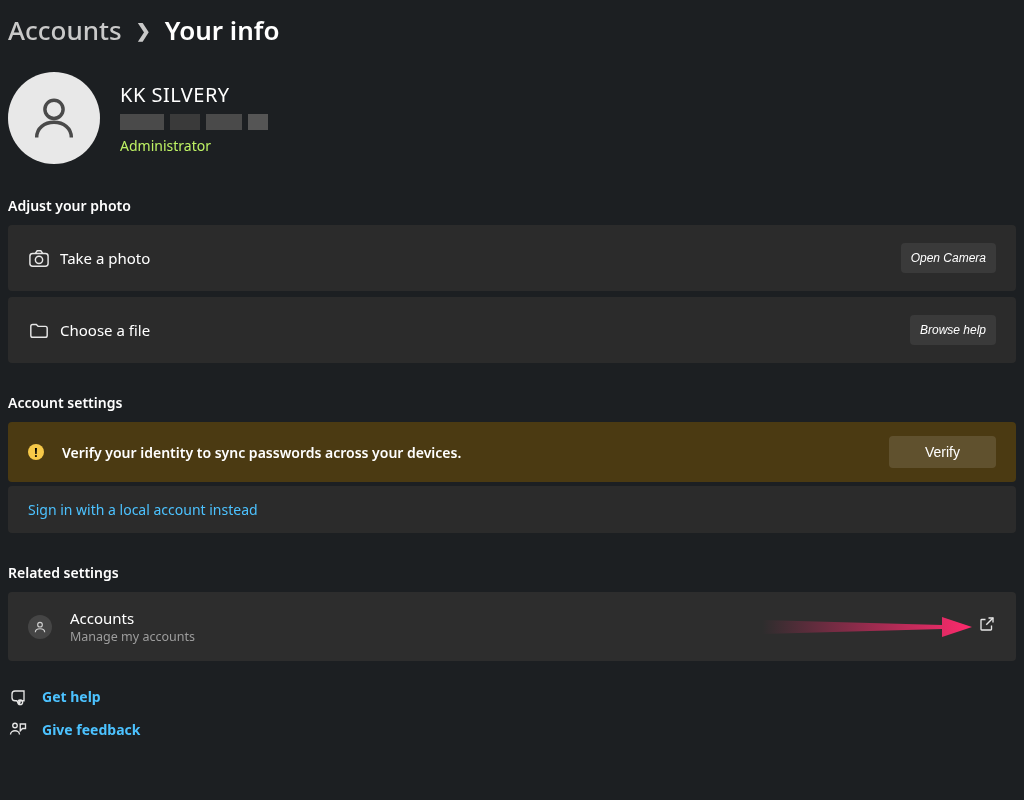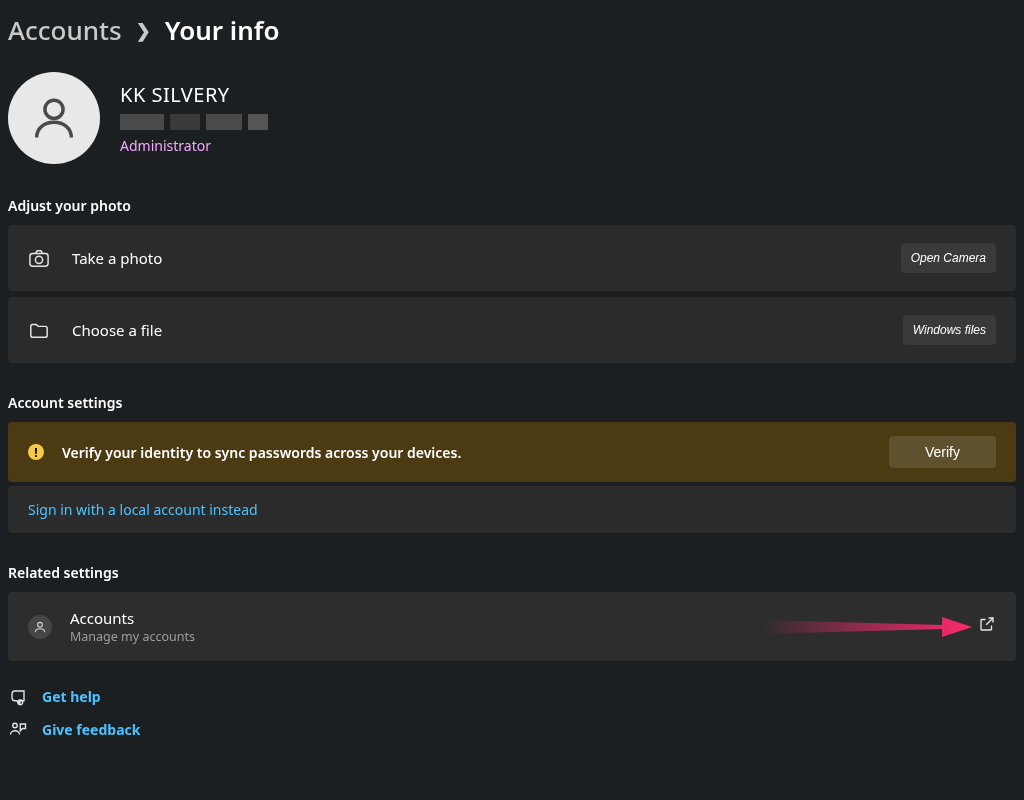--- a/index.html
+++ b/index.html
@@ -33,31 +33,31 @@
   .profile-text { display: flex; flex-direction: column; gap: 4px; justify-content: space-between; }
   .profile-name { font-size: 20px; font-weight: 400; letter-spacing: .5px; }
   .redacted {
     display: flex; gap: 6px; margin: 2px 0;
   }
   .redacted span { height: 16px; background: #3a3a3a; display: inline-block; }
   .redacted span:nth-child(1){ width: 44px; background:#4a4a4a; }
   .redacted span:nth-child(2){ width: 30px; }
   .redacted span:nth-child(3){ width: 36px; background:#4a4a4a; }
   .redacted span:nth-child(4){ width: 20px; background:#555; }
-  .profile-role { font-size: 14px; color: #f0abfc; }
+  .profile-role { font-size: 14px; color: #bef264; }
 
   .section-title { font-size: 14px; font-weight: 600; margin: 14px 0 10px 0; color:#ffffff; }
 
   .card {
     background: #2b2b2b;
     border-radius: 4px;
     padding: 18px 20px;
     display: flex;
     align-items: center;
-    gap: 22px;
+    gap: 10px;
     margin-bottom: 6px;
   }
   .card .lead-icon { width: 22px; display:flex; justify-content:center; color:#e6e6e6; }
   .card .label { flex: 1; font-size: 15px; }
   .card .btn {
     background: #3a3a3a;
     border: none;
     color: #ffffff;
     font-size: 12px;
     padding: 8px 10px;
@@ -153,21 +153,21 @@
   <button class="btn">Open Camera</button>
 </div>
 
 <div class="card">
   <div class="lead-icon">
     <svg width="22" height="20" viewBox="0 0 24 22" fill="none" stroke="currentColor" stroke-width="1.6">
       <path d="M3 7a2 2 0 0 1 2-2h4l2 2h8a2 2 0 0 1 2 2v8a2 2 0 0 1-2 2H5a2 2 0 0 1-2-2V7z"></path>
     </svg>
   </div>
   <div class="label">Choose a file</div>
-  <button class="btn">Windows files</button>
+  <button class="btn">Browse help</button>
 </div>
 
 <div class="section-title" style="margin-top:30px">Account settings</div>
 
 <div class="warn-card">
   <div class="warn-icon">!</div>
   <div class="label">Verify your identity to sync passwords across your devices.</div>
   <button class="btn">Verify</button>
 </div>
 

